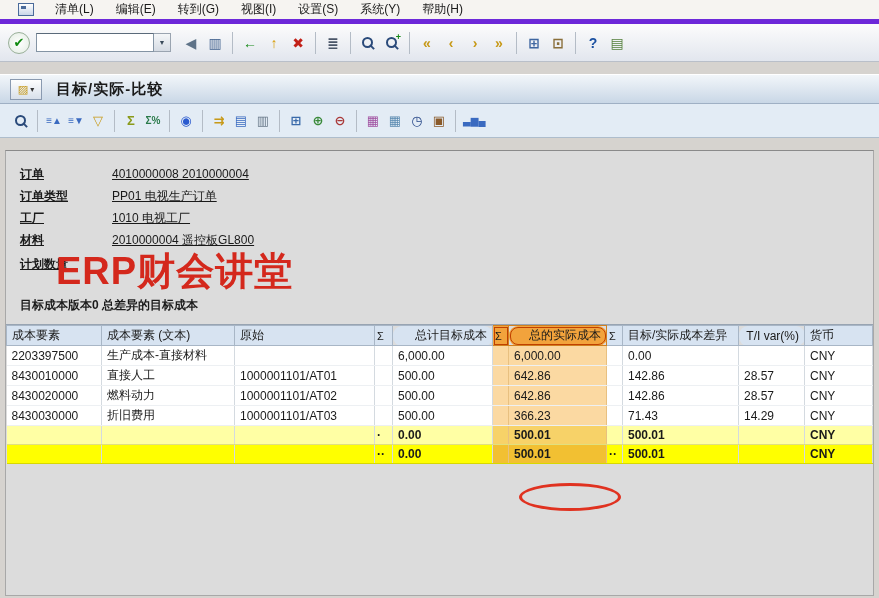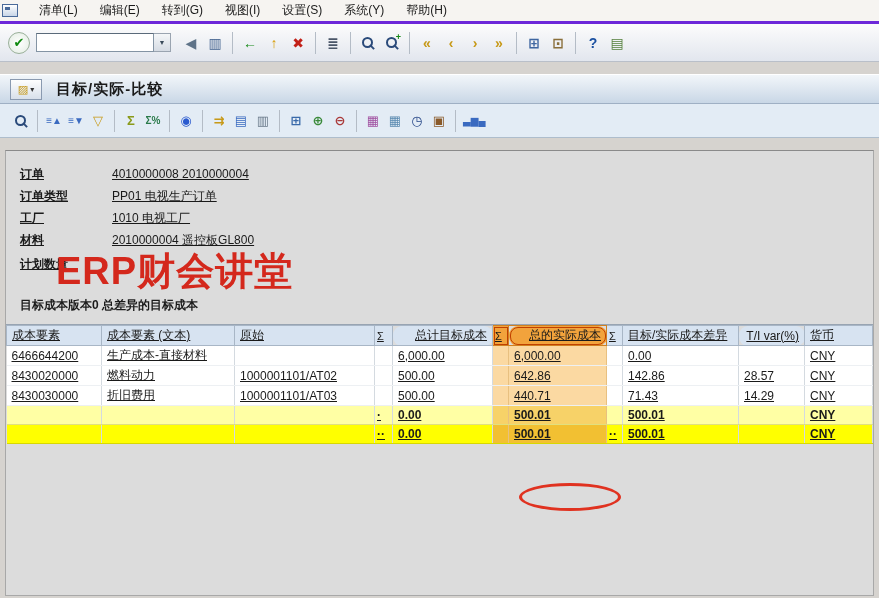--- a/index.html
+++ b/index.html
@@ -4,22 +4,22 @@
 <style>
   * { box-sizing: border-box; }
   html,body { margin:0; padding:0; }
   body {
     width:879px; height:598px; position:relative; overflow:hidden;
     font-family:"Liberation Sans","DejaVu Sans",sans-serif;
     font-size:12px; color:#1a1a1a; background:#d6d3cf;
   }
 
   
-  .menubar { height:24px; background:#f6f4f1; border-bottom:3px solid #6d28d9;
-    display:flex; align-items:center; padding:0 2px; }
+  .menubar { height:24px; background:#f6f4f1; border-bottom:5px solid #6d28d9;
+    display:flex; align-items:center; padding:0 18px; }
   .menu-icon { width:16px; height:13px; border:1px solid #4a6a9a; margin-right:10px;
     background:linear-gradient(#ffffff,#c9d6e8); position:relative; }
   .menu-icon::after { content:""; position:absolute; left:2px; top:2px; width:5px; height:3px; background:#4a6a9a; }
   .menu-item { padding:3px 11px; cursor:default; }
 
   
   .toolbar { height:38px; background:linear-gradient(#fcfcfc,#e2e6ee);
     border-bottom:1px solid #b9bfc9; display:flex; align-items:center; padding:0 8px; }
   .tb-btn { width:24px; height:24px; display:flex; align-items:center; justify-content:center;
     font-size:14px; font-weight:bold; }
@@ -63,21 +63,21 @@
     background:#dcdcdc; border:1px solid #a8a8a8; border-top-color:#8a8a8a;
     padding-top:12px; overflow:hidden; }
   .info-row { display:flex; align-items:center; height:22px; padding-left:14px;text-decoration:underline; }
   .info-label { width:92px; font-weight:bold; }
   .info-value { white-space:pre; }
   .qty-block { margin-top:2px; }
   .version-line { margin-top:22px; padding-left:14px; height:18px; font-weight:bold; }
 
   
   .table-wrap { margin-top:9px; border-top:1px solid #98a4b2; }
-  table.alv { width:100%; border-collapse:collapse; table-layout:fixed; font-size:12px;text-decoration:underline; }
+  table.alv { width:100%; border-collapse:collapse; table-layout:fixed; font-size:12px; }
   table.alv th { background:#d7e3f1; border:1px solid #a8b6c6; font-weight:normal;
     padding:1px 5px; height:19px; text-align:left; overflow:hidden; white-space:nowrap; }
   table.alv th.ar { text-align:right;border-radius:9px; }
   table.alv th.sg { padding:1px 2px; font-size:11px; }
   table.alv th.hl-h { background:#f2a33c; border-color:#d08020; outline:1px solid #c04000; outline-offset:-2px; }
   table.alv td { background:#ffffff; border-right:1px solid #d4dae0; border-bottom:1px solid #edf0f3;
     padding:1px 5px; height:19px; overflow:hidden; white-space:nowrap; }
   table.alv td.ar { text-align:left; }
   table.alv td.sg { padding:1px 2px; }
   table.alv td.hl { background:#fbd9a2; border-right-color:#e8c080; }
@@ -237,30 +237,43 @@
           <th class="sg hl-h">Σ</th>
           <th class="ar hl-h">总的实际成本</th>
           <th class="sg">Σ</th>
           <th>目标/实际成本差异</th>
           <th class="ar">T/I var(%)</th>
           <th>货币</th>
         </tr>
       </thead>
       <tbody>
         <tr>
-          <td>6466644200</td>
+          <td>2203397500</td>
           <td>生产成本-直接材料</td>
           <td></td>
           <td class="sg"></td>
           <td class="ar">6,000.00</td>
           <td class="sg hl"></td>
           <td class="ar hl">6,000.00</td>
           <td class="sg"></td>
           <td class="ar">0.00</td>
           <td class="ar"></td>
+          <td>CNY</td>
+        </tr>
+        <tr>
+          <td>8430010000</td>
+          <td>直接人工</td>
+          <td>1000001101/AT01</td>
+          <td class="sg"></td>
+          <td class="ar">500.00</td>
+          <td class="sg hl"></td>
+          <td class="ar hl">642.86</td>
+          <td class="sg"></td>
+          <td class="ar">142.86</td>
+          <td class="ar">28.57</td>
           <td>CNY</td>
         </tr>
         <tr>
           <td>8430020000</td>
           <td>燃料动力</td>
           <td>1000001101/AT02</td>
           <td class="sg"></td>
           <td class="ar">500.00</td>
           <td class="sg hl"></td>
           <td class="ar hl">642.86</td>
@@ -269,21 +282,21 @@
           <td class="ar">28.57</td>
           <td>CNY</td>
         </tr>
         <tr>
           <td>8430030000</td>
           <td>折旧费用</td>
           <td>1000001101/AT03</td>
           <td class="sg"></td>
           <td class="ar">500.00</td>
           <td class="sg hl"></td>
-          <td class="ar hl">440.71</td>
+          <td class="ar hl">366.23</td>
           <td class="sg"></td>
           <td class="ar">71.43</td>
           <td class="ar">14.29</td>
           <td>CNY</td>
         </tr>
         <tr class="subtotal">
           <td></td>
           <td></td>
           <td></td>
           <td class="sg">·</td>

